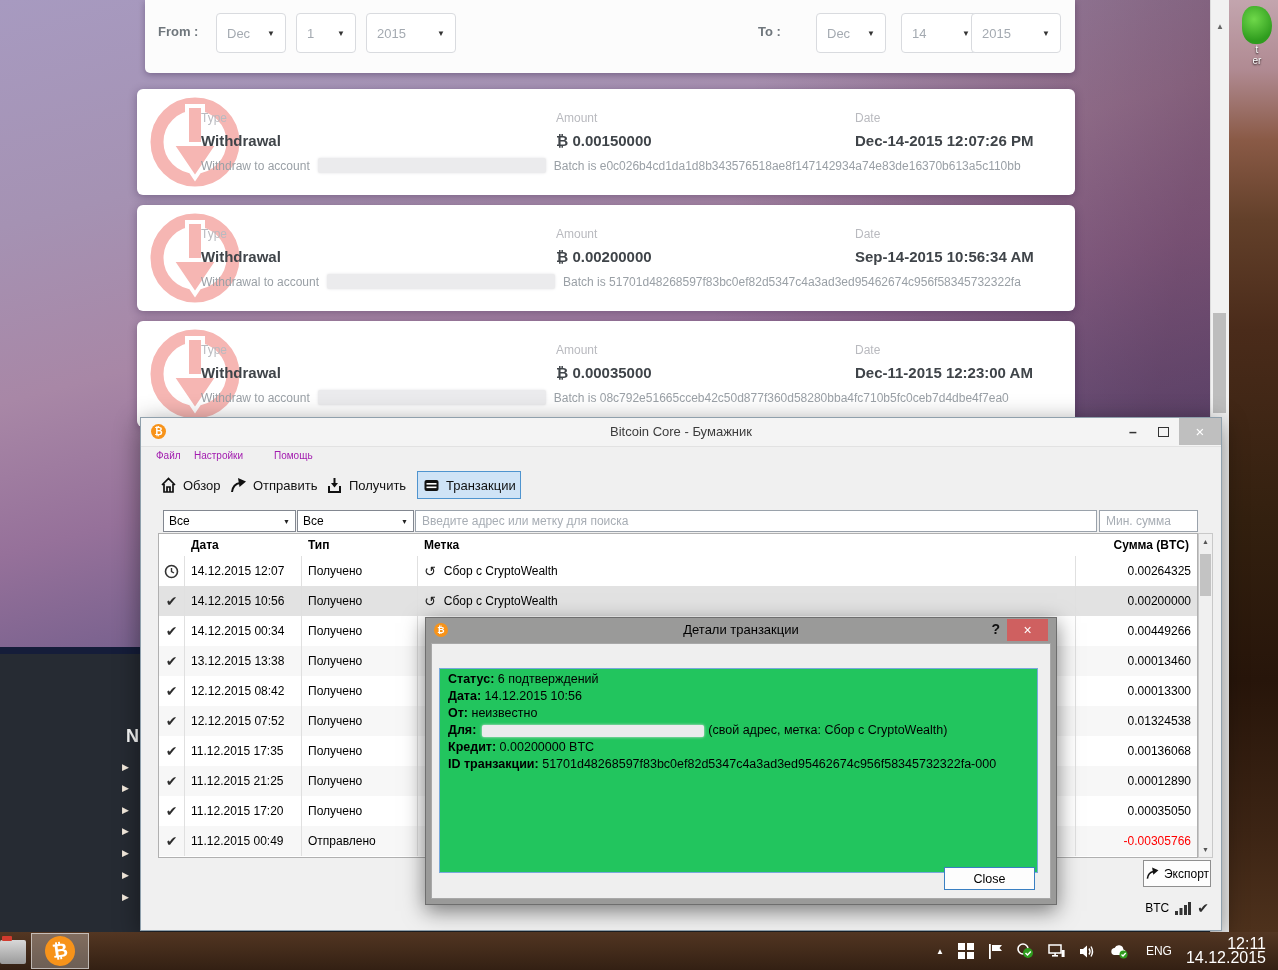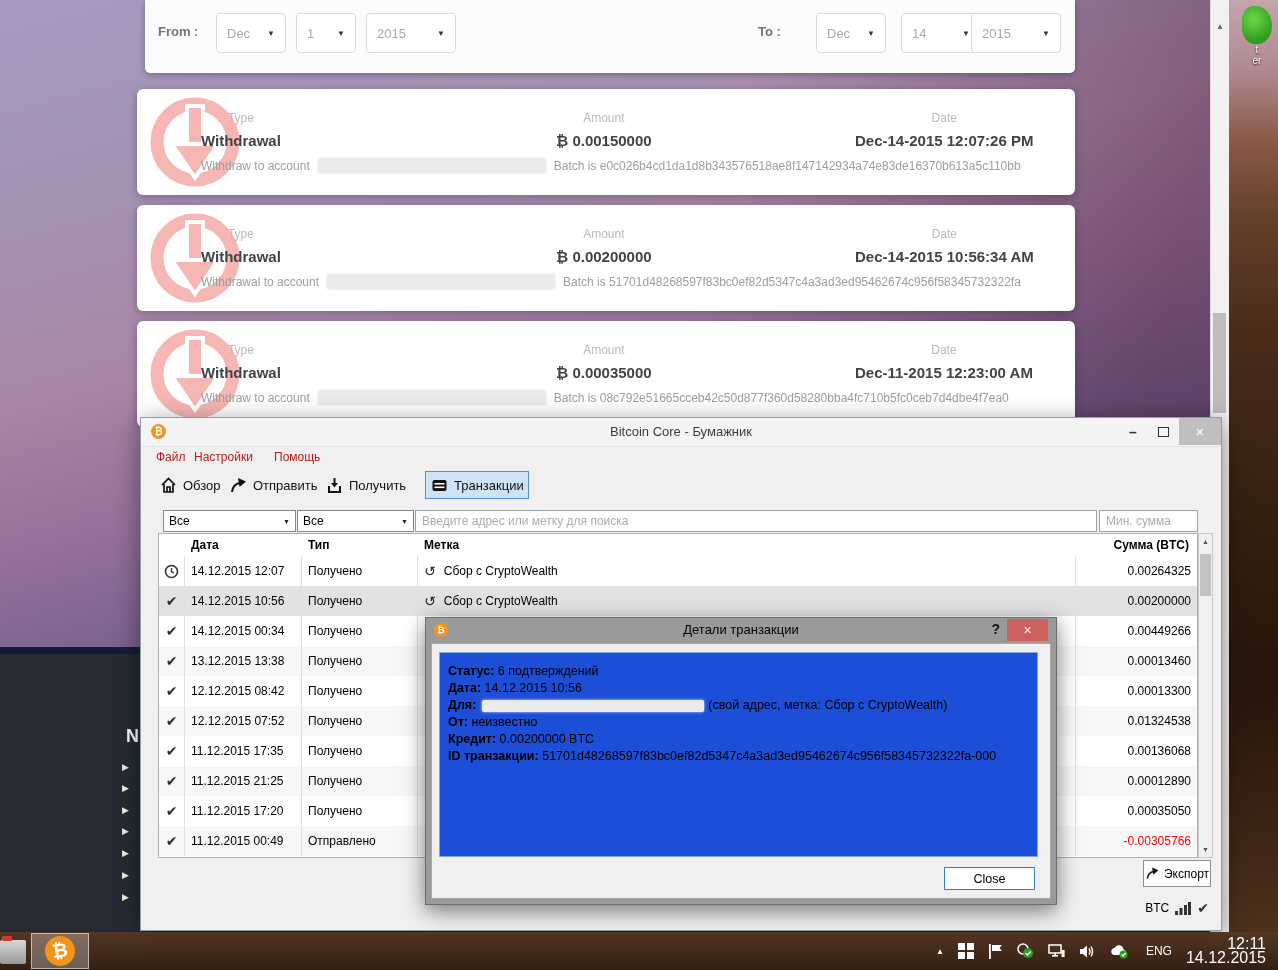--- a/index.html
+++ b/index.html
@@ -19,21 +19,21 @@
   .browser .darken{position:absolute;inset:0;background:linear-gradient(100deg,rgba(0,0,0,0) 55%,rgba(60,18,40,.35) 88%);}
   .filter-panel{position:absolute;left:145px;top:0;width:930px;height:73px;background:#fcfcfc;border-radius:0 0 5px 5px;box-shadow:0 2px 6px rgba(40,20,60,.35);}
   .fp-label{position:absolute;top:24px;font-weight:bold;font-size:13px;color:#6f767c;}
   .pg-select{position:absolute;top:13px;height:40px;background:#fff;border:1px solid #d9dbdf;border-radius:4px;box-sizing:border-box;
     display:flex;align-items:center;justify-content:space-between;padding:0 10px;font-size:13px;color:#a4aab1;}
   .pg-select .caret{font-size:8px;color:#333;margin-left:8px;}
 
   .card{position:absolute;left:137px;width:938px;height:106px;background:#fff;border-radius:6px;box-shadow:0 2px 8px rgba(40,20,60,.35);overflow:hidden;}
   .card .dl-icon{position:absolute;left:8px;top:3px;}
   .c-col{position:absolute;top:22px;}
-  .c-lab{font-size:12px;color:#b9babf;margin-bottom:7px;text-align:center;}
+  .c-lab{font-size:12px;color:#b9babf;margin-bottom:7px;}
   .c-val{font-size:15px;font-weight:bold;color:#3f4449;}
   .c-note{position:absolute;left:64px;top:69px;font-size:12px;color:#9aa0a6;display:flex;align-items:center;white-space:nowrap;}
   .blur-chip{display:inline-block;background:#ebebed;box-shadow:0 0 3px #e3e3e5;border-radius:2px;margin:0 8px;}
   .chip-acc{width:228px;height:15px;}
   .page-footer{position:absolute;left:0;top:647px;width:1210px;height:285px;background:#262b33;border-top:7px solid #151d3a;}
   .pf-head{position:absolute;left:126px;top:72px;color:#fff;font-weight:bold;font-size:18px;}
   .pf-arrow{position:absolute;left:122px;color:#f7ede0;font-size:9px;}
   .page-scrollbar{position:absolute;right:0;top:0;width:18px;height:932px;background:#f1f1f1;border-left:1px solid #dcdcdc;}
   .psb-up{position:absolute;top:22px;left:0;width:18px;text-align:center;font-size:8px;color:#666;}
   .psb-thumb{position:absolute;left:2px;top:313px;width:13px;height:100px;background:#bdbdbd;}
@@ -43,21 +43,21 @@
     border:1px solid #8fa0ac;box-sizing:border-box;box-shadow:0 6px 24px rgba(0,0,0,.45);}
   .w-title{position:absolute;left:0;top:0;right:0;height:28px;background:#f4f4f4;border-bottom:1px solid #e2e2e2;}
   .w-title .t-text{position:absolute;left:0;right:0;top:6px;text-align:center;font-size:13px;color:#3c3c3c;}
   .btc-badge{display:inline-flex;align-items:center;justify-content:center;border-radius:50%;background:#f7931a;color:#fff;font-weight:bold;}
   .w-btc{position:absolute;left:10px;top:6px;width:15px;height:15px;font-size:10px;}
   .w-ctrl{position:absolute;top:0;height:27px;display:flex;align-items:center;justify-content:center;}
   .w-min{right:74px;width:28px;color:#333;font-size:14px;font-weight:bold;}
   .w-max{right:44px;width:28px;}
   .w-max i{display:block;width:9px;height:8px;border:1px solid #333;}
   .w-close{right:0;width:42px;background:#bfbfbf;color:#fff;font-size:15px;}
-  .w-menu{position:absolute;left:0;top:29px;right:0;height:21px;font-size:12px;color:#b91c1c;}
+  .w-menu{position:absolute;left:0;top:29px;right:0;height:21px;font-size:10px;color:#a21caf;}
   .w-menu span{position:absolute;top:3px;}
   .w-toolbar{position:absolute;left:0;top:50px;right:0;height:34px;}
   .tb-item{position:absolute;top:3px;height:28px;display:flex;align-items:center;gap:5px;font-size:13px;color:#111;padding:0 4px;box-sizing:border-box;}
   .tb-item.active{background:#cfe3f6;border:1px solid #4f94cf;}
   .tb-item svg{display:block;}
   .w-filters{position:absolute;top:92px;left:0;right:0;height:23px;}
   .combo{position:absolute;top:0;height:22px;background:#fff;border:1px solid #828790;box-sizing:border-box;display:flex;align-items:center;justify-content:space-between;font-size:12px;color:#000;padding:0 5px;}
   .combo .caret{font-size:7px;color:#222;}
   .w-input{position:absolute;top:0;height:22px;border:1px solid #9aa2ab;box-sizing:border-box;font-size:12px;padding:0 6px;color:#222;background:#fff;font-family:inherit;}
   .w-input::placeholder{color:#a7adb4;}
@@ -86,21 +86,21 @@
   .w-status{position:absolute;right:12px;top:482px;display:flex;align-items:center;gap:6px;font-size:12px;color:#000;}
 
   
   .dialog{position:absolute;left:425px;top:617px;width:632px;height:288px;background:#9a9a99;border:1px solid #6e6e6e;box-sizing:border-box;box-shadow:0 6px 20px rgba(0,0,0,.5);}
   .d-title{position:absolute;left:0;top:0;right:0;height:24px;}
   .d-title .t-text{position:absolute;left:0;right:0;top:4px;text-align:center;font-size:13px;color:#000000;}
   .d-btc{position:absolute;left:8px;top:5px;width:14px;height:14px;font-size:9px;}
   .d-help{position:absolute;right:56px;top:3px;font-size:14px;font-weight:bold;color:#111;}
   .d-close{position:absolute;right:8px;top:1px;width:41px;height:22px;background:#cf6060;color:#fff;display:flex;align-items:center;justify-content:center;font-size:14px;}
   .d-body{position:absolute;left:5px;right:5px;top:25px;bottom:5px;background:#efefef;border:1px solid #a8a8a8;box-sizing:border-box;}
-  .d-text{position:absolute;left:7px;right:12px;top:8px;height:205px;background:#1d4ed8;border:1px solid #78a8dc;box-sizing:border-box;padding:10px 8px;font-size:12.5px;color:#000;line-height:17px;overflow:hidden;}
+  .d-text{position:absolute;left:7px;right:12px;top:24px;height:205px;background:#22c55e;border:1px solid #78a8dc;box-sizing:border-box;padding:2px 8px;font-size:12.5px;color:#000;line-height:17px;overflow:hidden;}
   .d-text b{font-weight:bold;}
   .chip-addr{width:222px;height:12px;margin:0 4px 0 6px;vertical-align:middle;}
   .d-ok{position:absolute;right:15px;bottom:8px;width:91px;height:23px;background:#fdfdfd;border:1px solid #3a7fc2;box-sizing:border-box;display:flex;align-items:center;justify-content:center;font-size:12.5px;color:#000;}
 
   
   .taskbar{position:absolute;left:0;top:932px;width:1278px;height:38px;background:linear-gradient(180deg,rgba(84,55,35,.92),rgba(48,30,18,.92));}
   .tk-part{position:absolute;left:0;top:8px;width:26px;height:24px;background:linear-gradient(180deg,#d8d8d8,#9a9a9a);border-radius:2px;}
   .tk-part i{position:absolute;left:2px;top:-4px;width:10px;height:5px;background:#d23b2e;border-radius:1px;}
   .tk-btc{position:absolute;left:31px;top:1px;width:58px;height:36px;background:rgba(255,255,255,.28);border:1px solid rgba(255,255,255,.55);box-sizing:border-box;display:flex;align-items:center;justify-content:center;}
   .tk-btc .b{width:30px;height:30px;font-size:19px;transform:rotate(-8deg);}
@@ -195,21 +195,21 @@
       <div class="c-col" style="left:64px;">
         <div class="c-lab">Type</div>
         <div class="c-val">Withdrawal</div>
       </div>
       <div class="c-col" style="left:419px;">
         <div class="c-lab">Amount</div>
         <div class="c-val">₿ 0.00200000</div>
       </div>
       <div class="c-col" style="left:718px;">
         <div class="c-lab">Date</div>
-        <div class="c-val">Dec-14-2015 10:56:34 AM</div>
+        <div class="c-val">Sep-14-2015 10:56:34 AM</div>
       </div>
       <div class="c-note">
         <span>Withdrawal to account</span>
         <span class="blur-chip chip-acc"></span>
         <span>Batch is 51701d48268597f83bc0ef82d5347c4a3ad3ed95462674c956f58345732322fa</span>
       </div>
     </div>
 
     <div class="card" style="top:321px;">
       <div class="dl-icon">
@@ -285,21 +285,21 @@
         <span>Отправить</span>
       </div>
       <div class="tb-item" style="left:180px;">
         <svg width="19" height="19" viewBox="0 0 19 19">
             <path d="M9.5 2 V8" stroke="#111" stroke-width="2" fill="none"></path>
             <polygon points="6,7 13,7 9.5,11.5" fill="#111"></polygon>
             <path d="M4 10 L4 16 L15 16 L15 10" fill="none" stroke="#111" stroke-width="2"></path>
           </svg>
         <span>Получить</span>
       </div>
-      <div class="tb-item active" style="left:284px;text-align:center;">
+      <div class="tb-item active" style="left:276px;text-align:center;">
         <svg width="19" height="19" viewBox="0 0 19 19">
             <rect x="2.5" y="4" width="14" height="11" rx="2" fill="#111"></rect>
             <rect x="4.5" y="7" width="10" height="1.6" fill="#fff"></rect>
             <rect x="4.5" y="10.5" width="10" height="1.6" fill="#fff"></rect>
           </svg>
         <span>Транзакции</span>
       </div>
     </div>
 
     <div class="w-filters">
@@ -445,22 +445,22 @@
     <div class="d-title">
       <span class="btc-badge d-btc">₿</span>
       <span class="t-text">Детали транзакции</span>
       <span class="d-help">?</span>
       <span class="d-close">×</span>
     </div>
     <div class="d-body">
       <div class="d-text">
         <div><b>Статус:</b> <span>6 подтверждений</span></div>
         <div><b>Дата:</b> <span>14.12.2015 10:56</span></div>
+        <div><b>От:</b> <span>неизвестно</span></div>
         <div><b>Для:</b><span class="blur-chip chip-addr"></span><span>(свой адрес, метка: Сбор с CryptoWealth)</span></div>
-        <div><b>От:</b> <span>неизвестно</span></div>
         <div><b>Кредит:</b> <span>0.00200000 BTC</span></div>
         <div><b>ID транзакции:</b> <span>51701d48268597f83bc0ef82d5347c4a3ad3ed95462674c956f58345732322fa-000</span></div>
       </div>
       <div class="d-ok">Close</div>
     </div>
   </div>
 
   <div class="taskbar">
     <div class="tk-part">
         <i></i>

